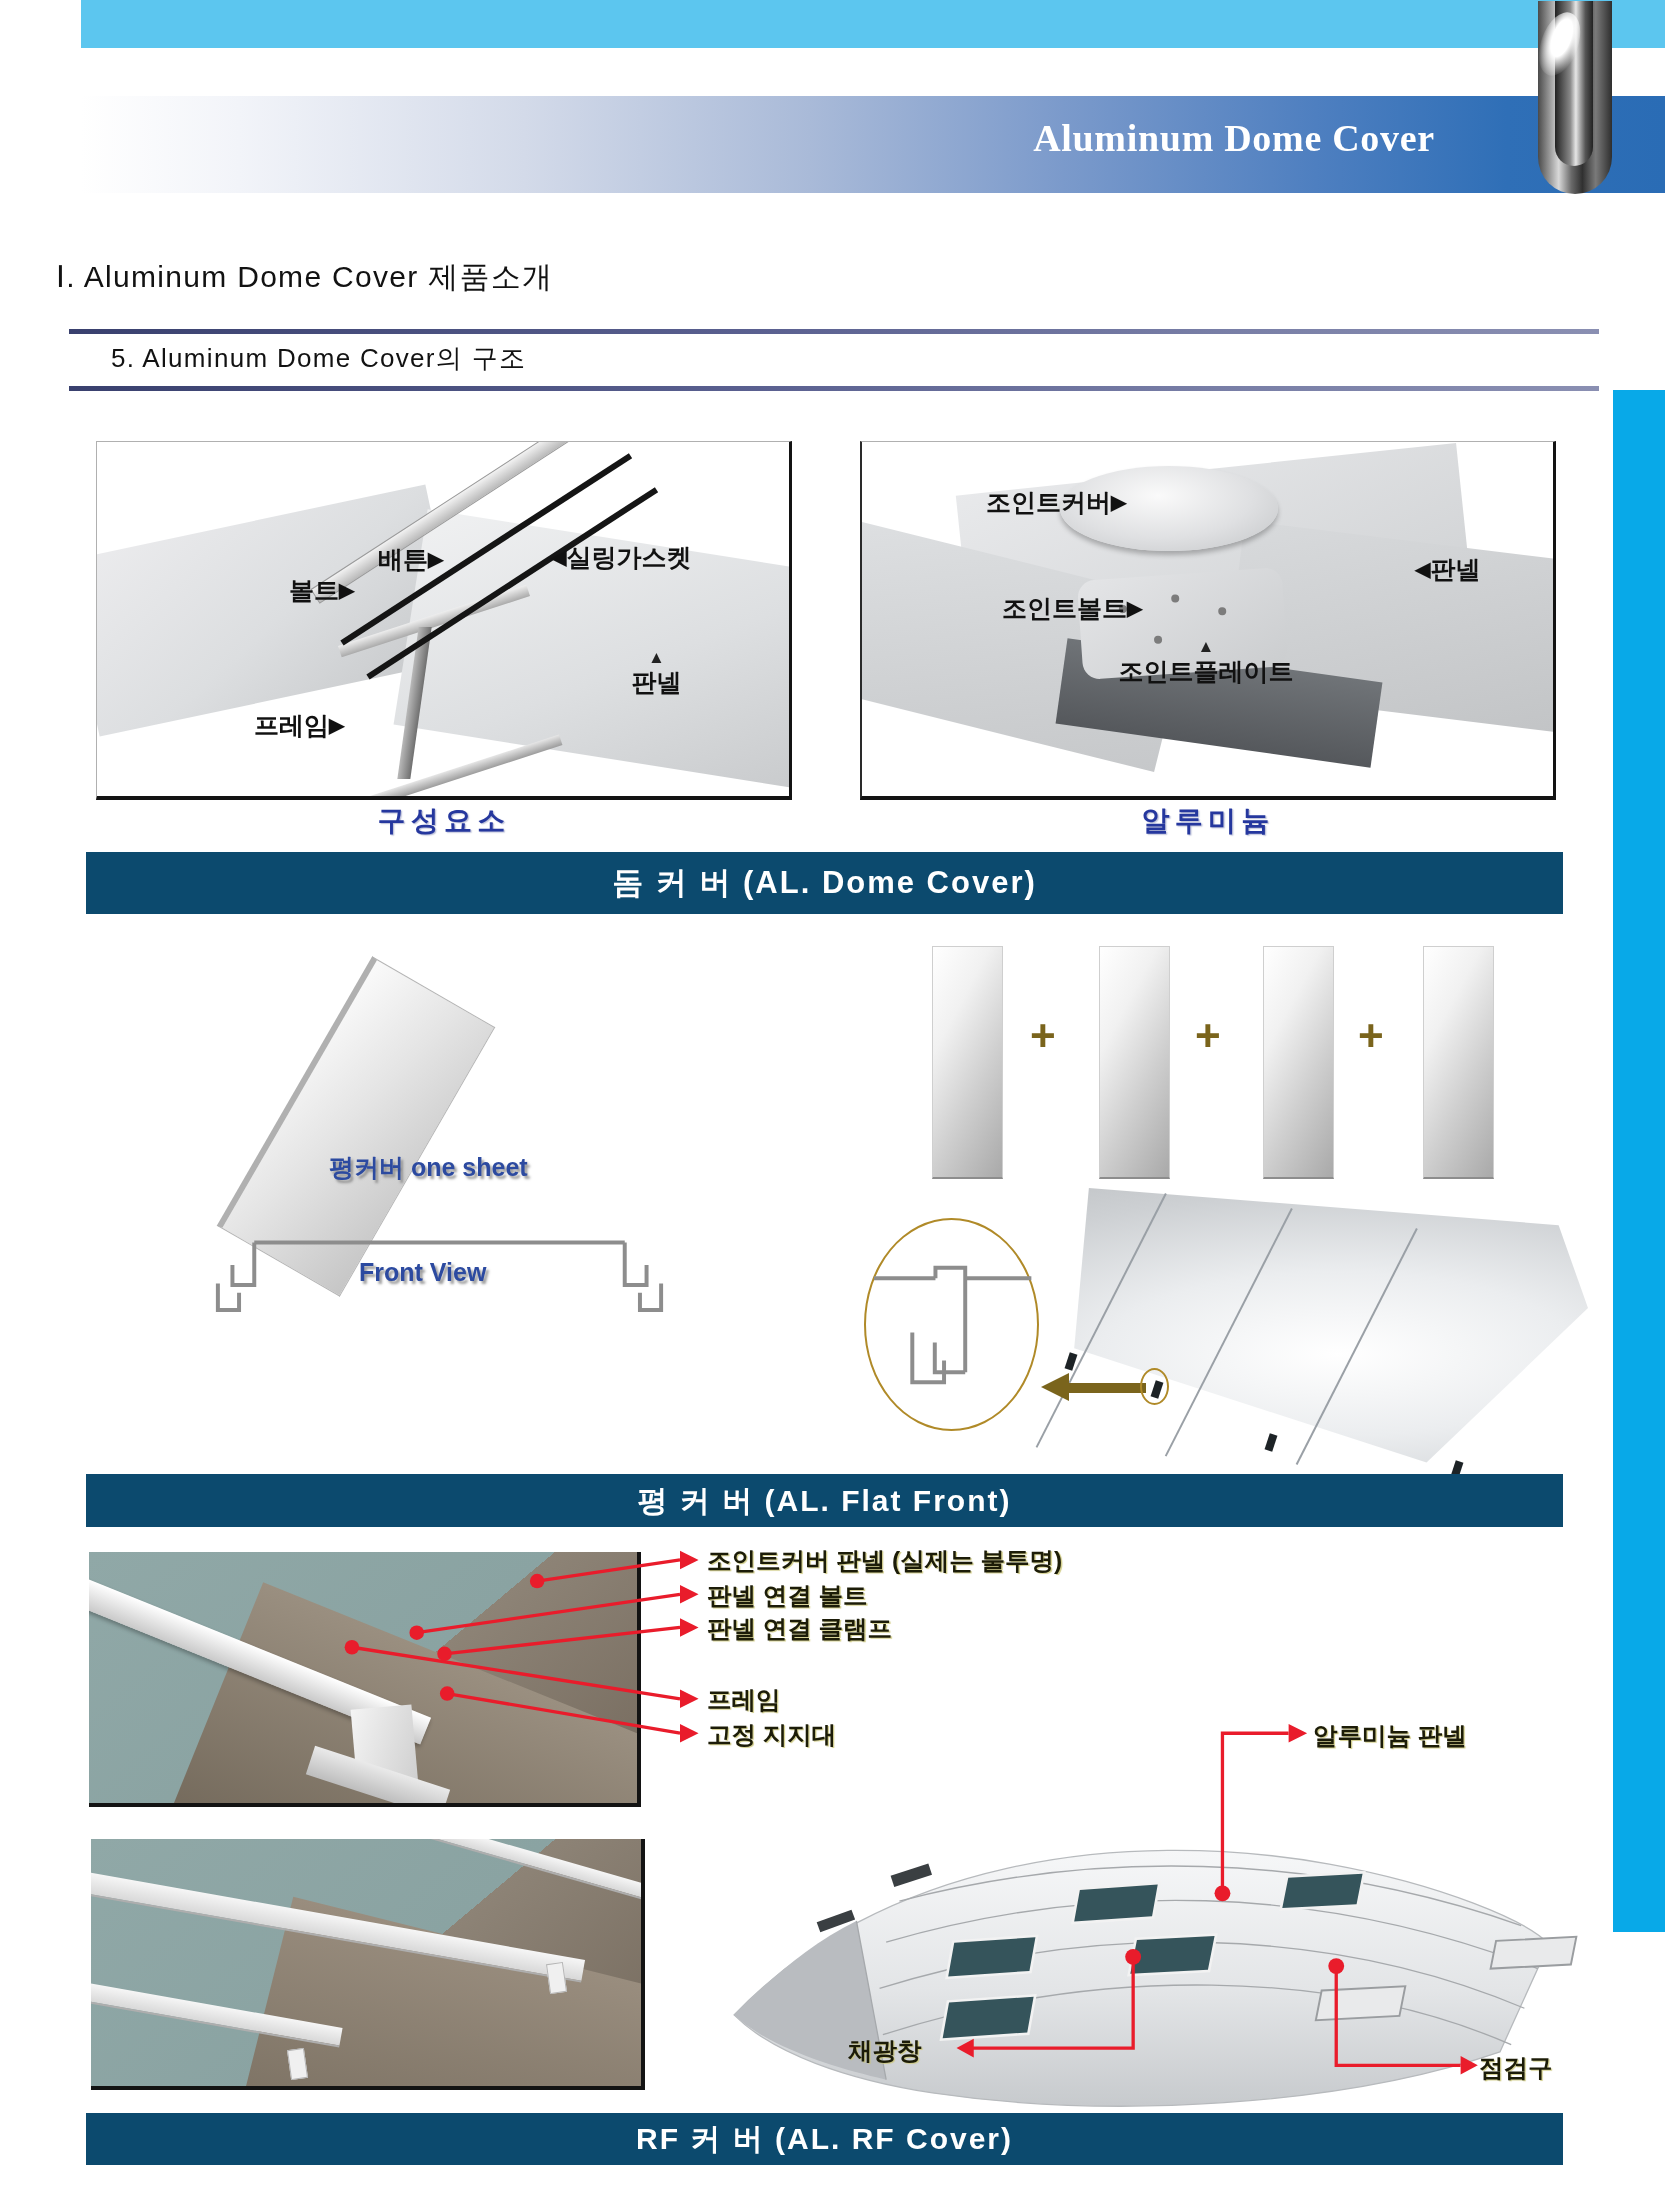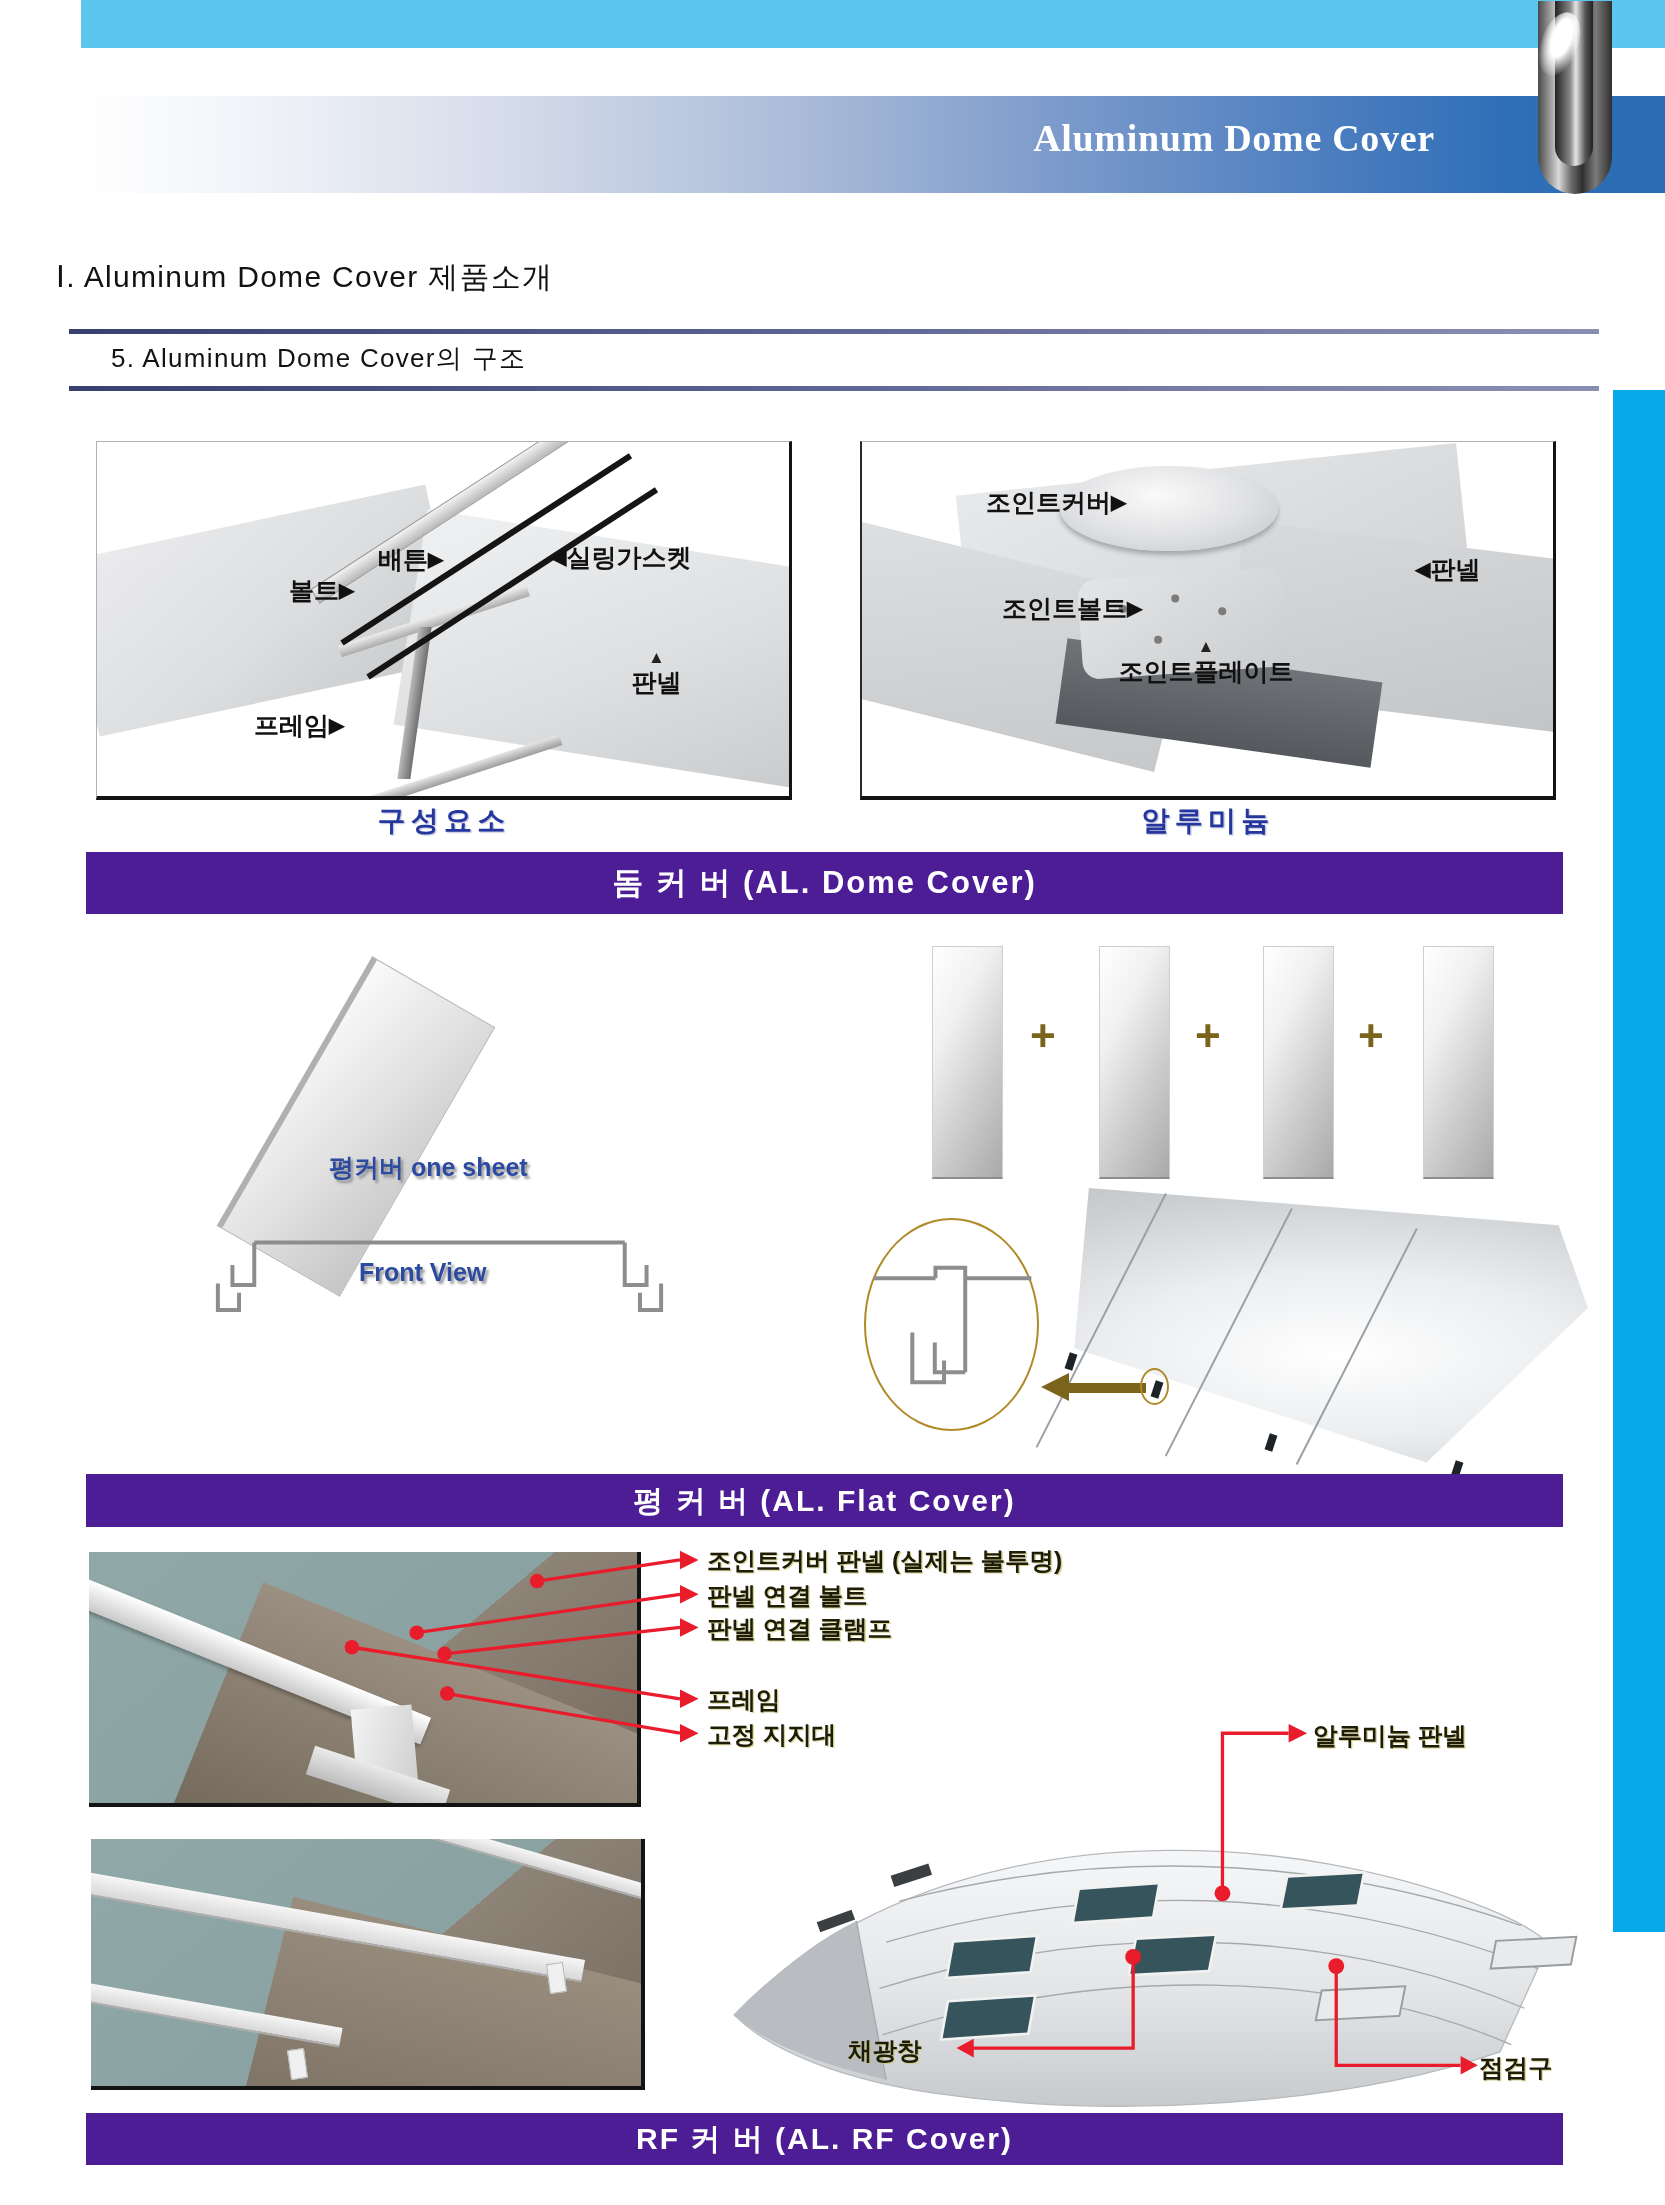--- a/index.html
+++ b/index.html
@@ -64,21 +64,21 @@
               background:linear-gradient(160deg,#d8dadc,#c2c4c6); }
   .jdark    { left:198px; top:218px; width:318px; height:86px; transform:rotate(8deg);
               background:linear-gradient(#707478,#55585c); }
   .jcover  { left:198px; top:24px; width:218px; height:85px; border-radius:50%;
              background:radial-gradient(ellipse at 45% 35%,#fafafa 0%,#dfe0e2 55%,#c2c4c6 100%); box-shadow:0 4px 5.3px rgba(0,0,0,.25); }
   .jplate  { left:218px; top:132px; width:205px; height:99px; border-radius:17px; transform:rotate(-4deg);
              background:linear-gradient(150deg,#e4e5e7,#cbcdcf); }
   .jbolt   { width:8px; height:8px; border-radius:50%; background:#7c7c7c; }
 
   
-  .banner { position:absolute; left:86px; width:1477px; background:#4c1d95; color:#ffffff;
+  .banner { position:absolute; left:86px; width:1477px; background:#0c4a6e; color:#ffffff;
             font-weight:bold; text-align:center; letter-spacing:2px; }
   #banner1 { top:852px; height:62px; line-height:62px; font-size:31px; }
   #banner2 { top:1474px; height:53px; line-height:53px; font-size:30px; }
   #banner3 { top:2113px; height:52px; line-height:52px; font-size:30px; }
 
   
   .one-sheet { position:absolute; left:285px; top:971px; width:142px; height:311px; transform:rotate(30deg);
                background:linear-gradient(105deg,#fafafa 0%,#e4e4e4 45%,#c6c6c6 100%);
                border:0.7px solid #b5b5b5; border-left:6.6px solid #b0b0b0; }
   .blue-label { position:absolute; font-size:25px; font-weight:bold; color:#2c4aa0;
@@ -246,21 +246,21 @@
           <path d="M 150 230 H 104 V 185"></path>
           <path d="M 70 170 V 245 H 118 V 212"></path>
         </g>
       </svg>
     </div>
     <div class="ol-arrow-tip"></div>
     <div class="ol-arrow-bar"></div>
     <div class="gold-circle"></div>
   </div>
 
-  <div class="banner" id="banner2">평 커 버 (AL. Flat Cover)</div>
+  <div class="banner" id="banner2">평 커 버 (AL. Flat Front)</div>
 
   <div class="photo" id="photo1">
     <div class="concrete1"></div>
     <div class="beam1"></div>
     <div class="clamp1"></div>
     <div class="plate1"></div>
   </div>
   <div class="photo" id="photo2">
     <div class="concrete2"></div>
     <div class="fbar" style="left:198px; top:0px; width:397px; height:16px; transform:rotate(16deg);"></div>

